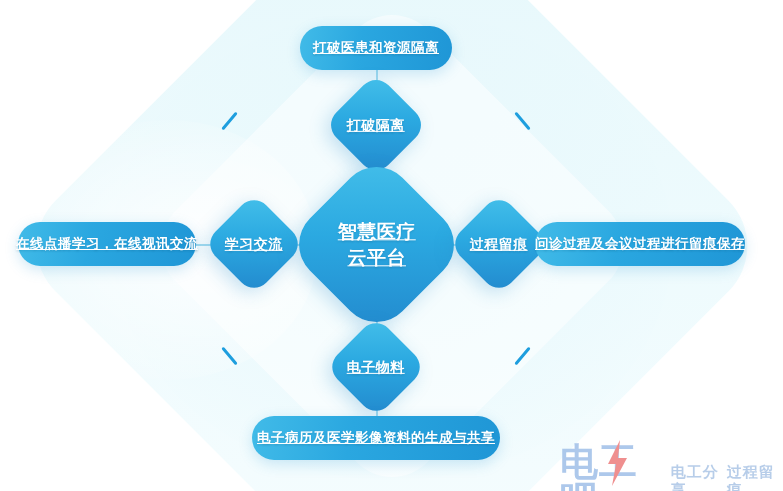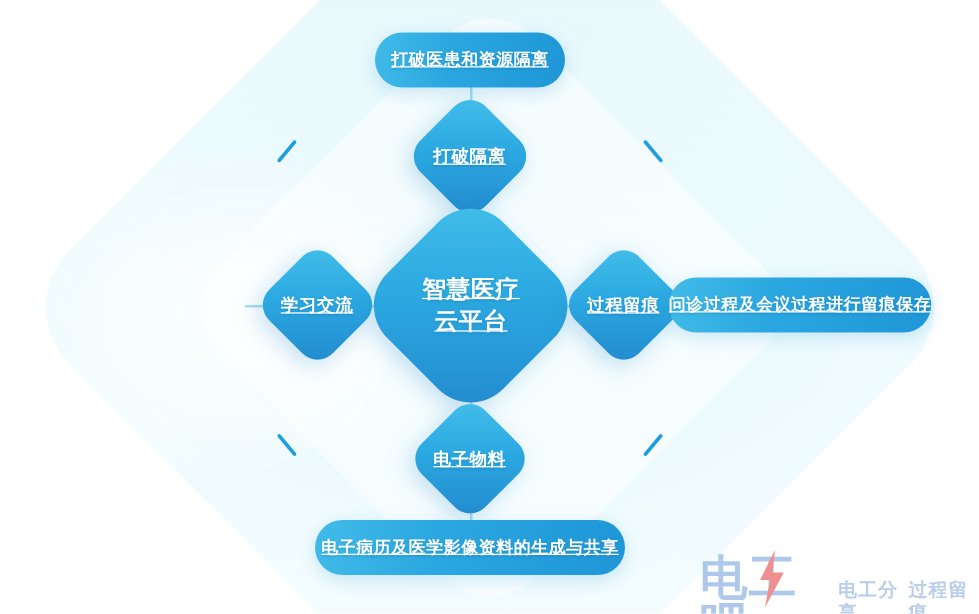--- a/index.html
+++ b/index.html
@@ -198,20 +198,23 @@
   <div class="dash" style="left:228px; top:345px; transform: rotate(-40deg);"></div>
   <div class="dash" style="left:521px; top:345px; transform: rotate(40deg);"></div>
 
   <div class="pill" style="left:300px; top:26px; width:152px; height:44px;">
     <span class="node-label">打破医患和资源隔离</span>
   </div>
   <div class="diamond small" style="left:339px; top:88px; width:74px; height:74px;">
     <span class="node-label">打破隔离</span>
   </div>
 
+  <div class="pill" style="left:18px; top:222px; width:178px; height:44px;">
+    <span class="node-label">在线点播学习，在线视讯交流</span>
+  </div>
   <div class="diamond small" style="left:218px; top:208px; width:72px; height:72px;">
     <span class="node-label">学习交流</span>
   </div>
 
   <div class="diamond center" style="left:311px; top:179px; width:131px; height:131px;">
     <span class="node-label">
       <span>智慧医疗</span><br>
       <span>云平台</span>
     </span>
   </div>

